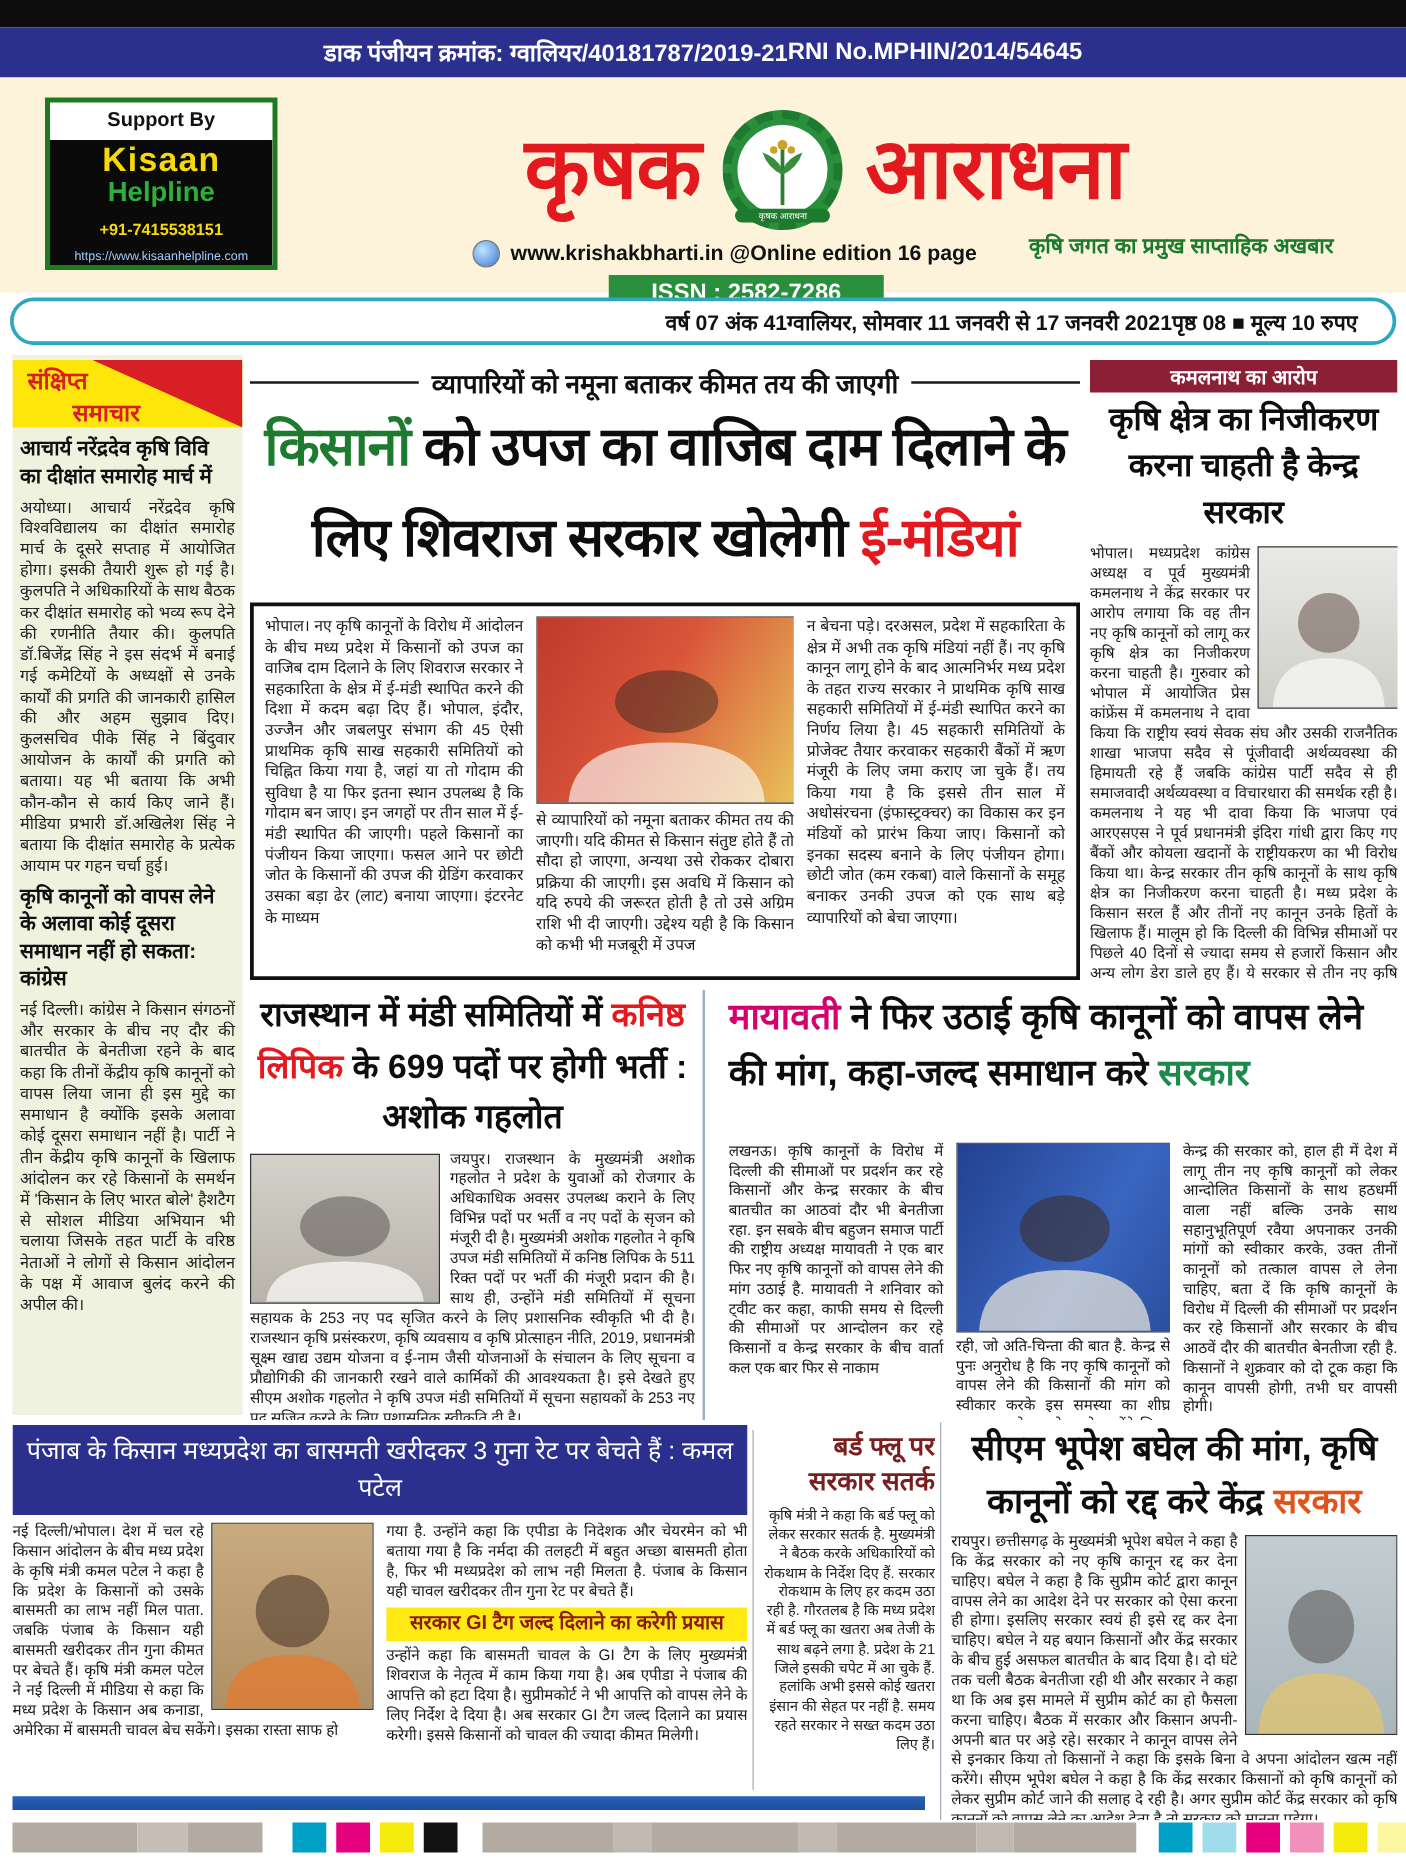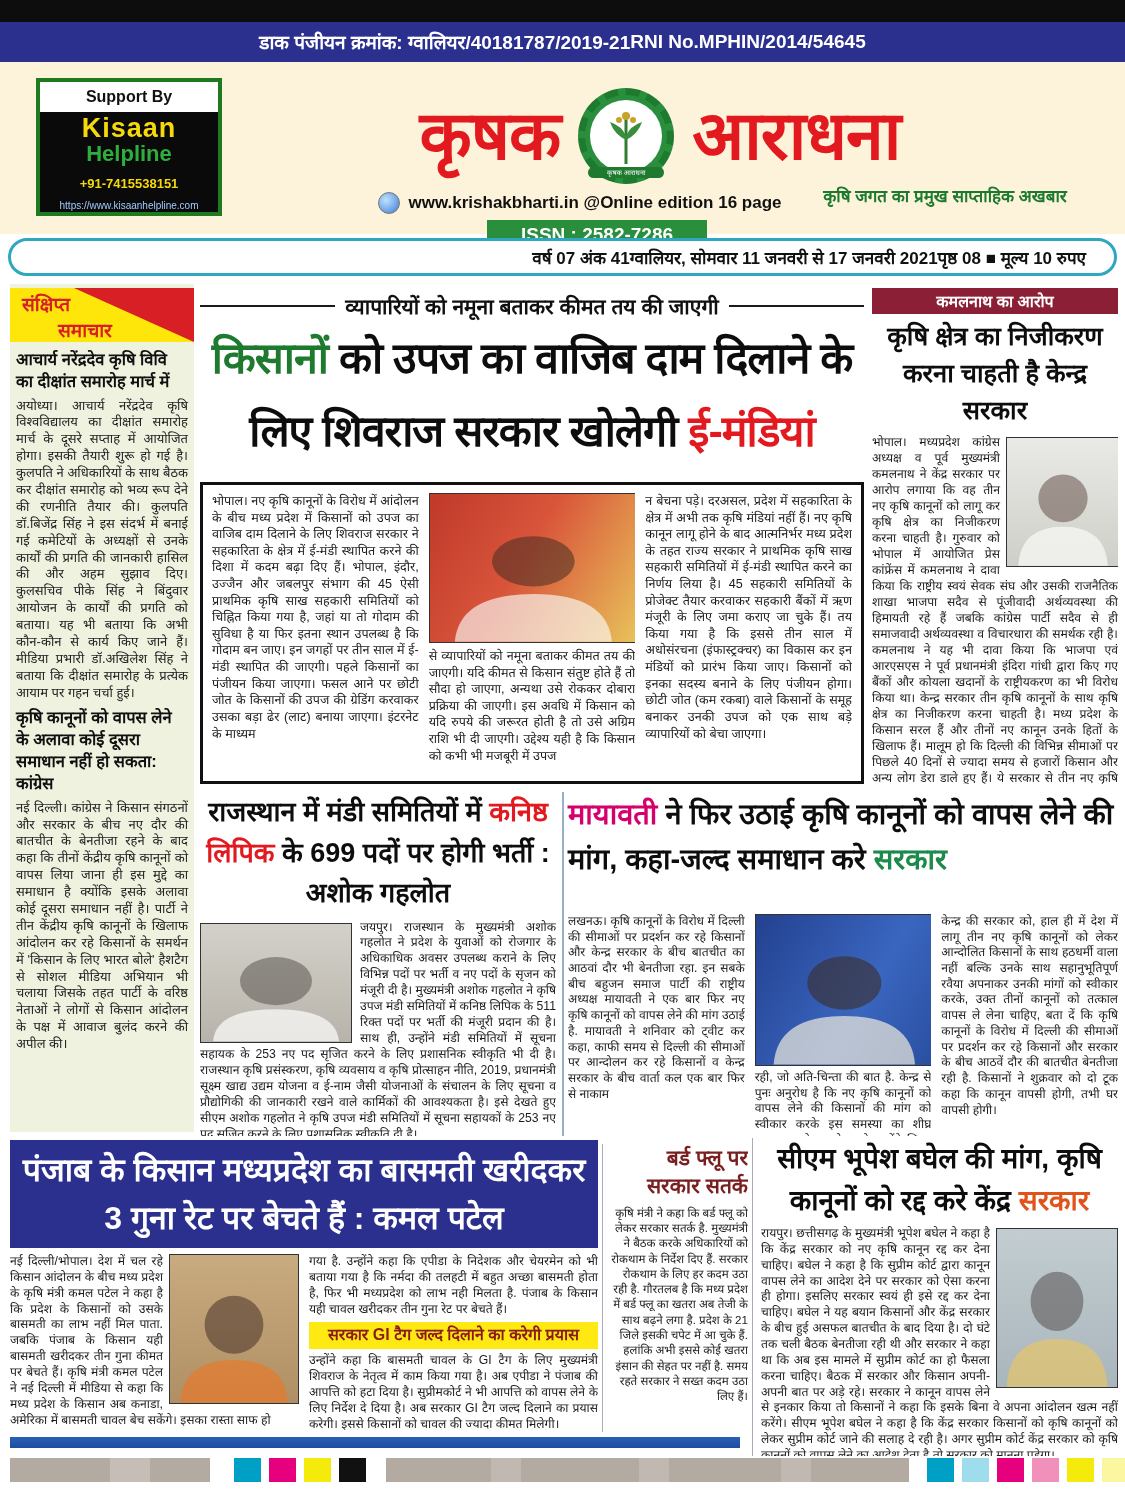--- a/index.html
+++ b/index.html
@@ -72,30 +72,30 @@
   .kn-float{float:right;width:112px;margin:2px 0 4px 6px;}
   .kn-photo{width:112px;height:128px;background:linear-gradient(#e9e9e6,#cfcfc9);}
   .kn-box{margin-top:4px;background:#7b2a8f;color:#fff;font-weight:bold;font-size:13.5px;line-height:1.35;text-align:center;padding:5px 3px;}
   
   .gh{left:200px;top:792px;width:356px;height:344px;overflow:hidden;}
   .gh-head{font-weight:800;font-size:27px;line-height:1.5;text-align:center;color:#0d0d0d;margin-bottom:6px;}
   .gh-head .r{color:#e21a1f;}
   .gh-body{font-size:12.2px;line-height:1.31;}
   .gh-photo{float:left;width:150px;height:118px;margin:3px 8px 3px 0;background:linear-gradient(#d4d1ca,#b7b3aa);}
   
-  .mw{left:562px;top:792px;width:556px;height:344px;border-left:2px solid #9ab0c8;box-sizing:border-box;padding-left:4px;overflow:hidden;}
+  .mw{left:562px;top:792px;width:556px;height:344px;border-left:2px solid #9ab0c8;box-sizing:border-box;padding-left:19px;overflow:hidden;}
   .mw-head{font-weight:800;font-size:29px;line-height:1.55;color:#0d0d0d;margin-bottom:6px;text-align:left;}
   .mw-head .p{color:#d5006d;}
   .mw-head .g{color:#1b8a4a;}
   .mw-cols{display:flex;gap:10px;margin-top:32px;}
   .mw-col{flex:1;font-size:12.1px;line-height:1.3;overflow:hidden;}
   .mw-photo{width:100%;height:150px;margin-bottom:4px;background:linear-gradient(120deg,#23418f,#3a66c0 60%,#2a4fa0);}
   
   .pj{left:10px;top:1140px;width:588px;height:292px;overflow:hidden;}
-  .pj-head{background:#2b2f8e;color:#fff;font-weight:700;font-size:32px;line-height:1.5;text-align:center;padding:6px 6px;}
+  .pj-head{background:#2b2f8e;color:#fff;font-weight:400;font-size:20px;line-height:1.5;text-align:center;padding:6px 6px;}
   .pj-cols{display:flex;gap:10px;margin-top:6px;}
   .pj-col{flex:1;font-size:12.2px;line-height:1.3;overflow:hidden;}
   .pj-photo{float:right;width:128px;height:148px;margin:0 0 4px 6px;background:linear-gradient(#c9ab80,#b08f64);}
   .pj-sub{background:#ffe913;color:#8b1a1a;font-weight:800;font-size:16px;text-align:center;padding:3px 2px;margin:5px 0 4px 0;}
   
   .bf{left:602px;top:1144px;width:146px;height:288px;border-left:1.5px solid #aab;box-sizing:border-box;padding-left:8px;overflow:hidden;}
   .bf-title{color:#7a1f1f;font-weight:800;font-size:21px;line-height:1.35;text-align:right;margin-bottom:4px;}
   .bf-body{font-size:11.6px;line-height:1.32;text-align:right;color:#222;}
   
   .bg{left:752px;top:1138px;width:366px;height:318px;border-left:1.5px solid #aab;box-sizing:border-box;padding-left:8px;overflow:hidden;}

